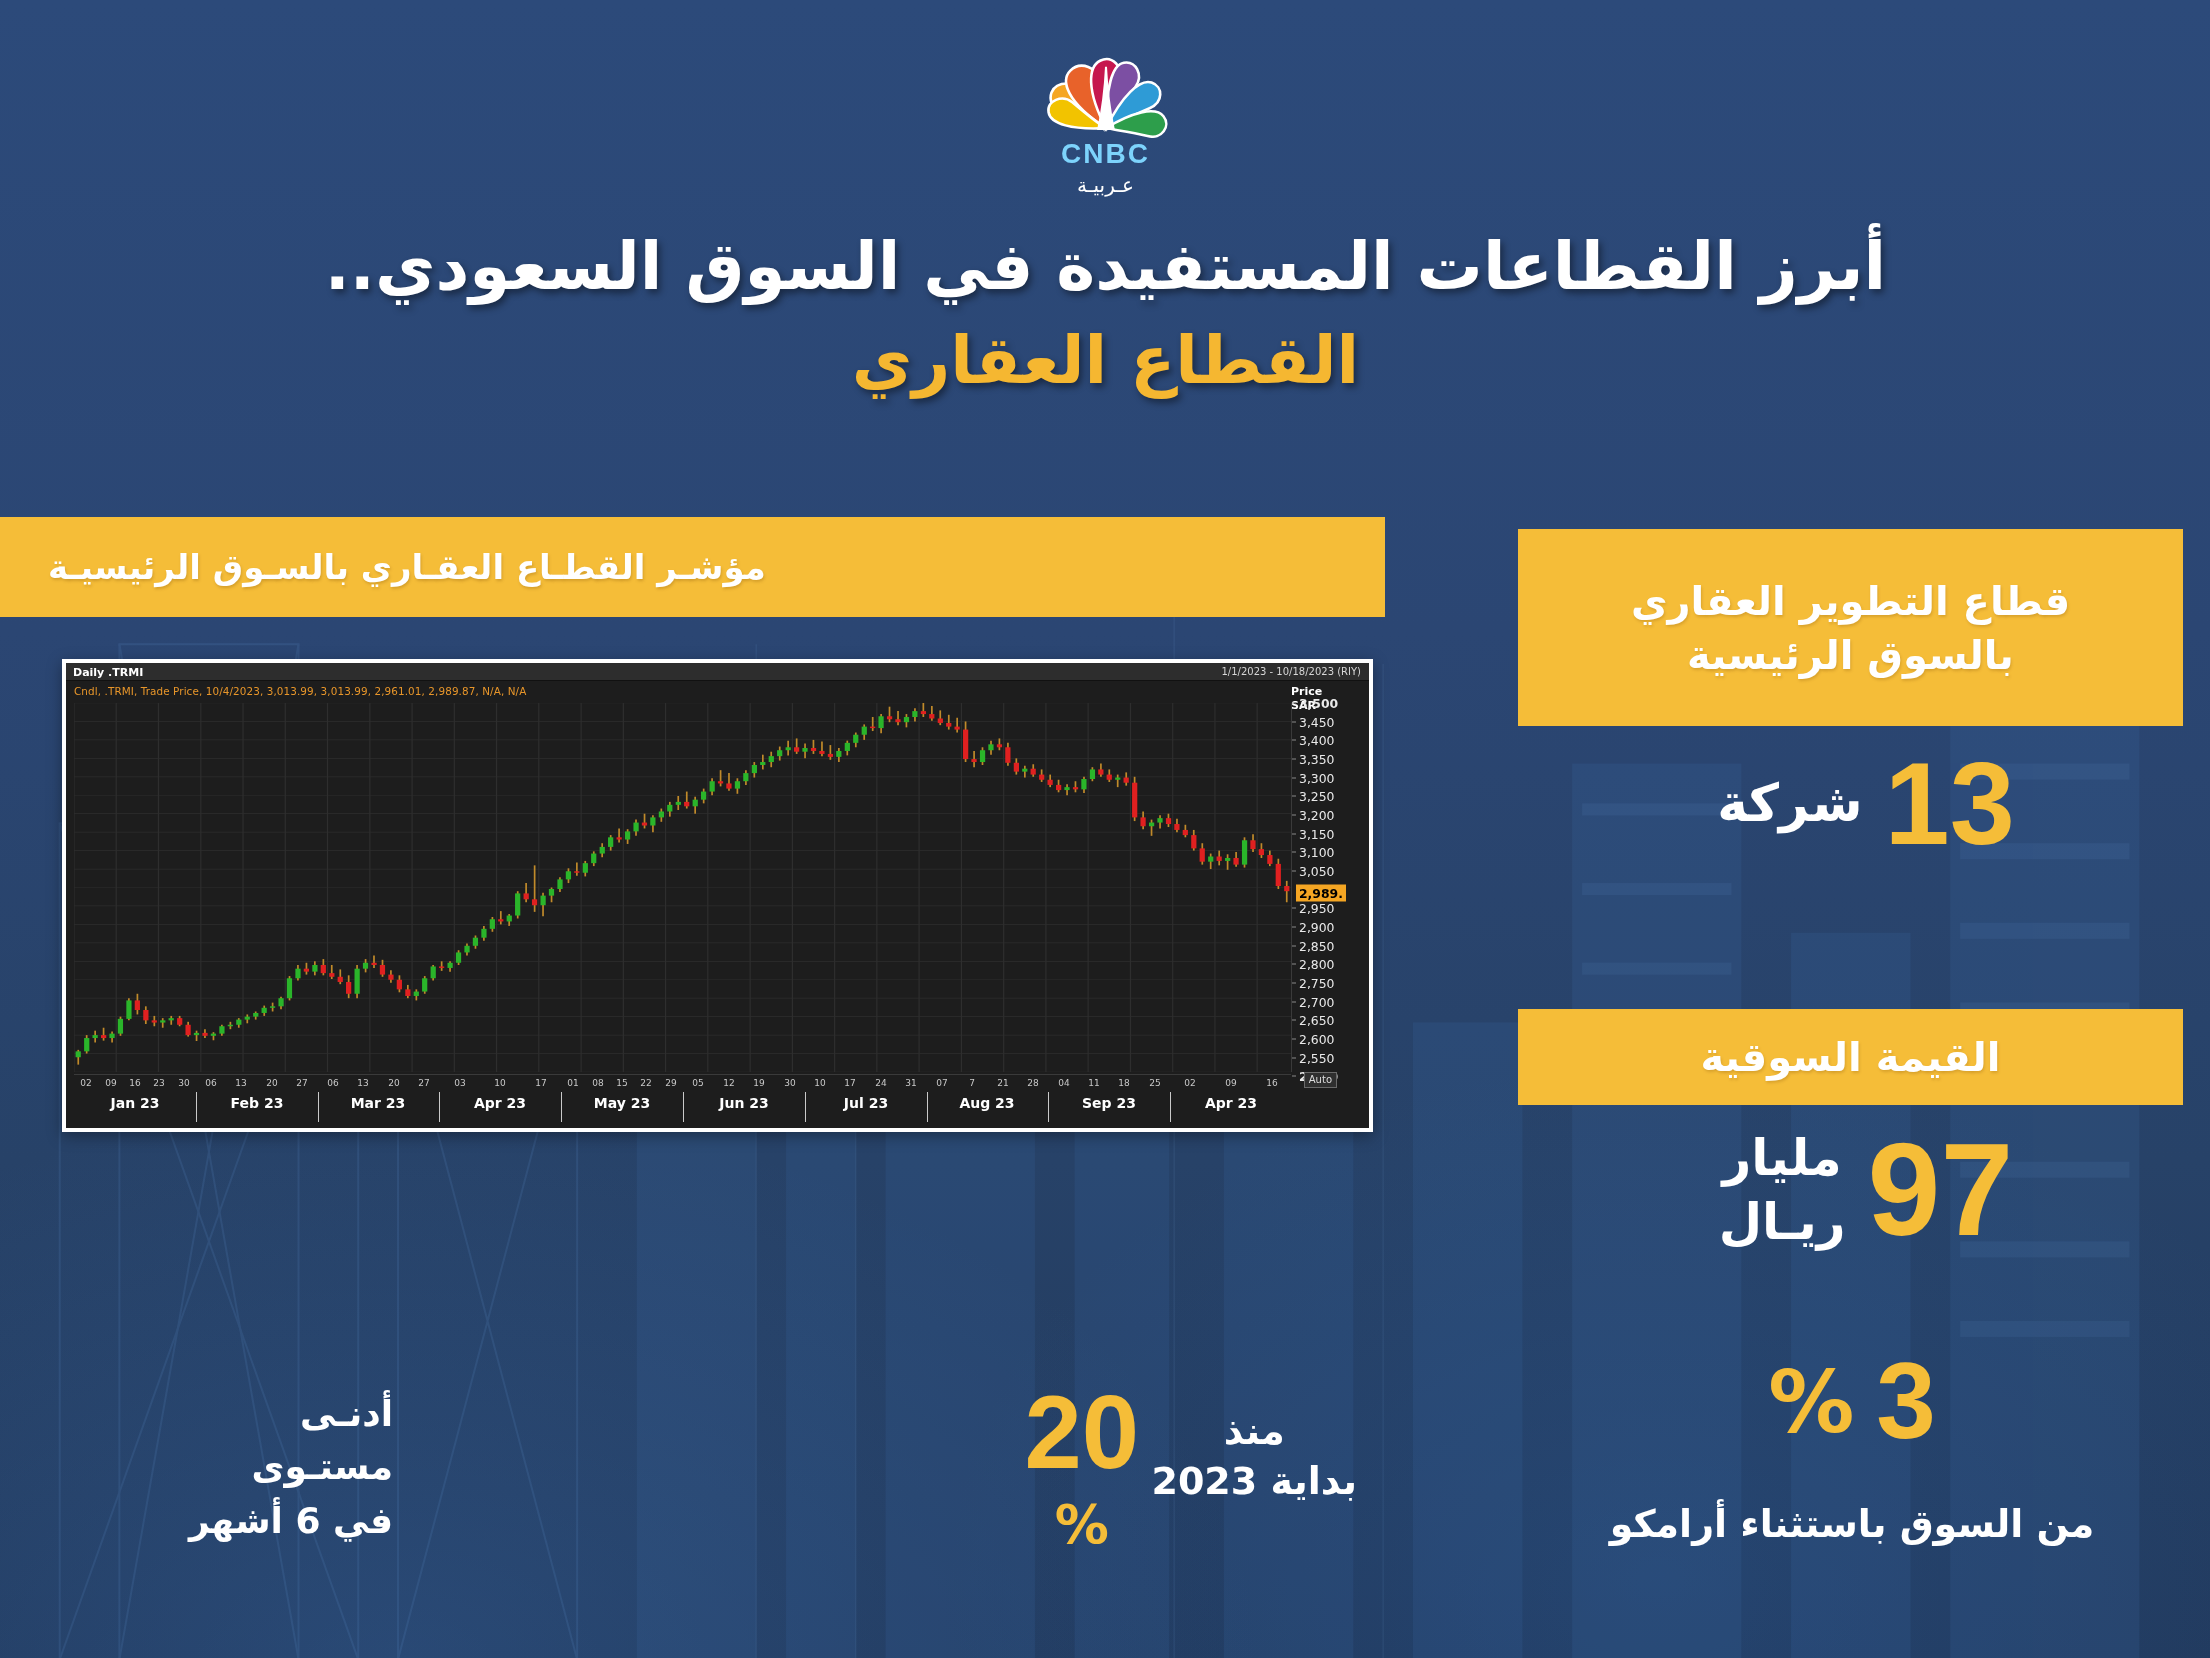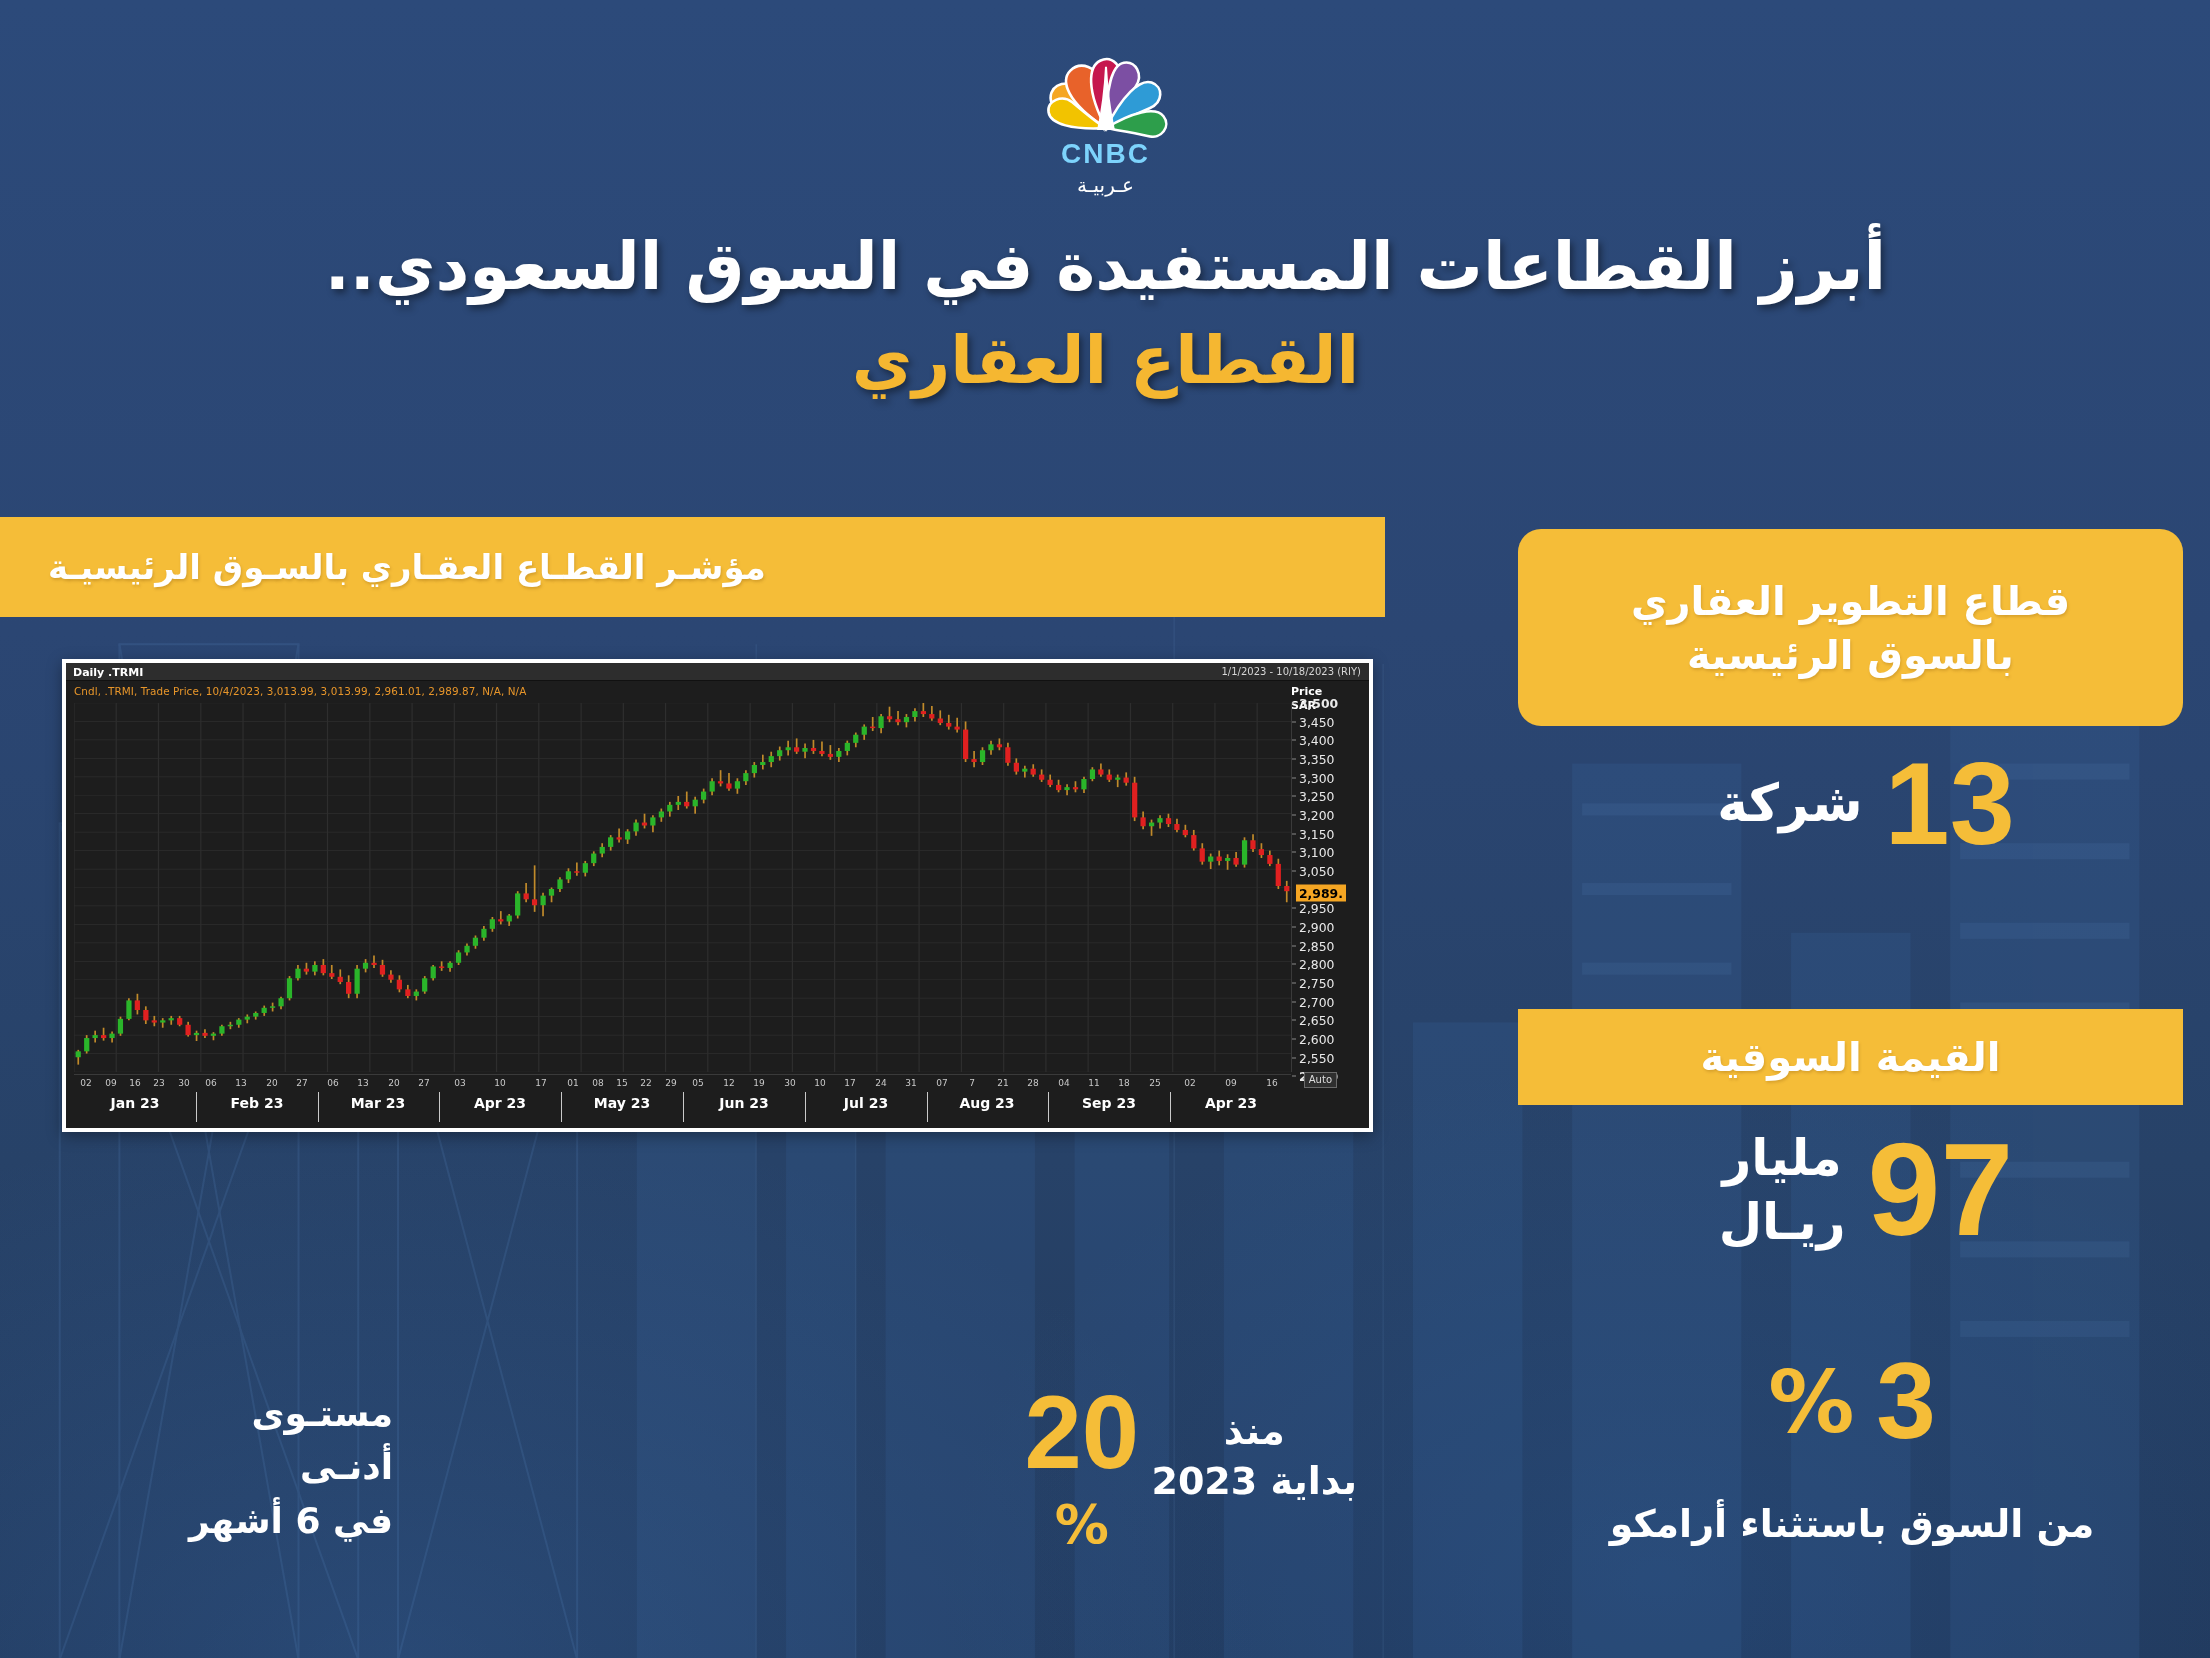--- a/index.html
+++ b/index.html
@@ -174,21 +174,21 @@
     direction:rtl; z-index:5;
   }
   .ybox {
     background:#f5bd38; display:flex; align-items:center;
     justify-content:center; text-align:center; padding:14px 18px;
   }
   .ybox span {
     color:#ffffff; font-weight:bold; font-size:40px; line-height:1.35;
     text-shadow:1px 2px 3px rgba(120,70,0,.22);
   }
-  #box-sector { position:absolute; right:28px; top:12px; width:665px; height:197px;border-radius:23px; }
+  #box-sector { position:absolute; right:28px; top:12px; width:665px; height:197px; }
   #box-mcap   { position:absolute; right:28px; top:492px; width:665px; height:96px; }
 
   .stat-row {
     position:absolute; display:flex; align-items:center;
     justify-content:center; gap:22px; direction:rtl;
   }
   .stat-num {
     color:#f5bd38; font-weight:bold; line-height:.95;
     font-family:"Liberation Sans",sans-serif;
   }
@@ -769,22 +769,22 @@
     <div class="lbl">منذ</div>
     <div class="lbl">بداية 2023</div>
   </div>
 
   <div class="pct20">
     <div class="num">20</div>
     <div class="sym">%</div>
   </div>
 
   <div class="low-block">
+    <div class="line">أدنـى</div>
     <div class="line">مستـوى</div>
-    <div class="line">أدنـى</div>
     <div class="line">في 6 أشهر</div>
   </div>
 </div>
 
 <div class="right-col">
 
   <div class="ybox" id="box-sector">
     <div>
       <span>قطاع التطوير العقاري</span><br>
       <span>بالسوق الرئيسية</span>

